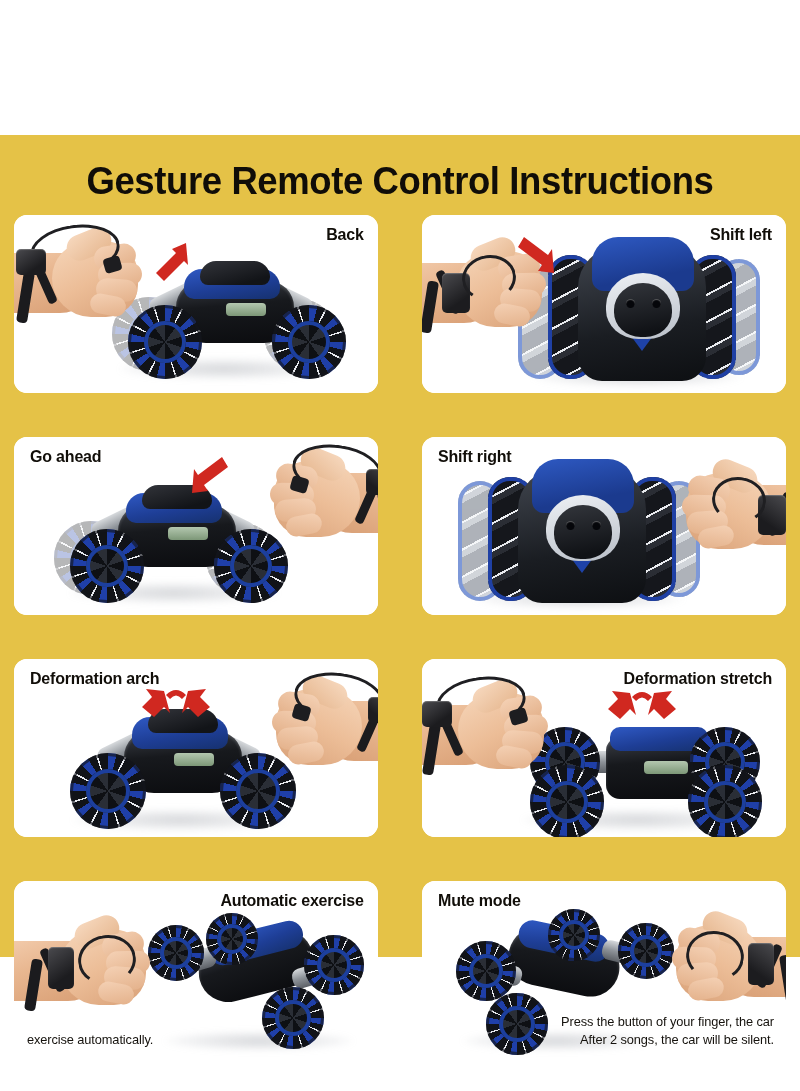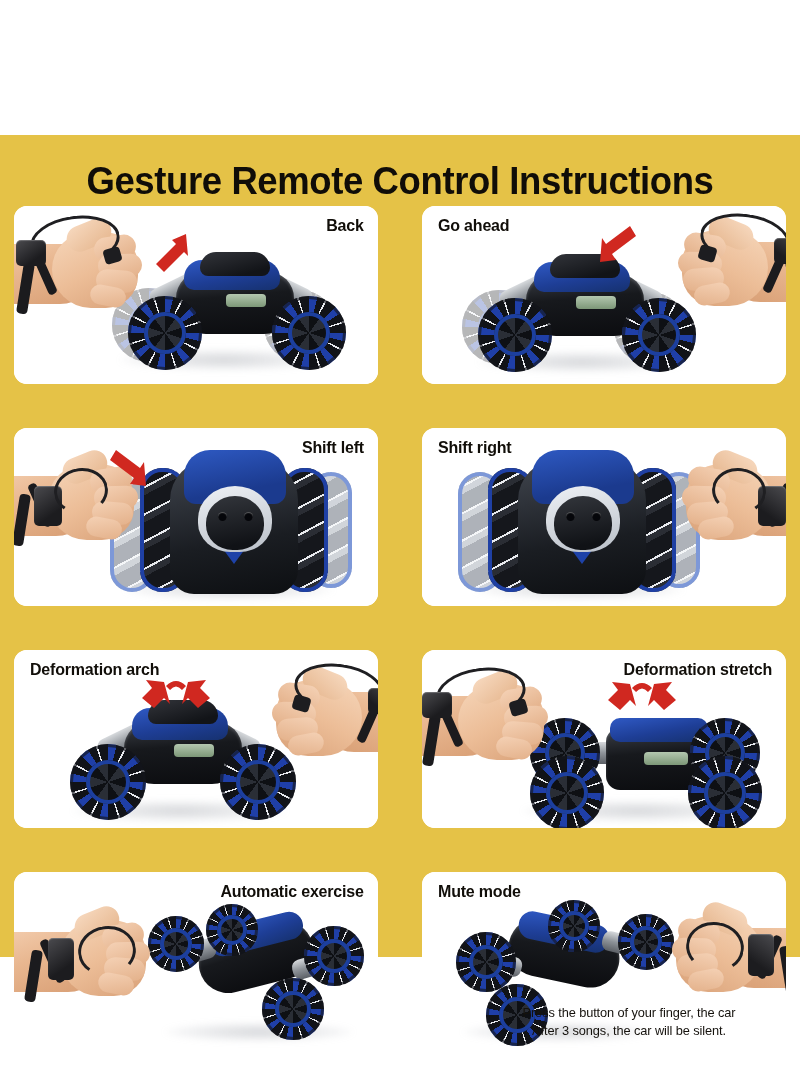--- a/index.html
+++ b/index.html
@@ -35,21 +35,21 @@
     letter-spacing: -0.4px;
     line-height: 48px;
     padding-top: 22px;
     transform: scaleX(0.96);
   }
 
   
   .panel-grid {
     position: absolute;
     left: 14px;
-    top: 71px;
+    top: 80px;
     width: 772px;
     display: grid;
     grid-template-columns: 1fr 1fr;
     grid-auto-rows: 178px;
     column-gap: 13px;
     row-gap: 11px;
     gap: 44px;
   }
 
   .panel {
@@ -93,21 +93,21 @@
   .body-text {
     position: absolute;
     bottom: 11px;
     color: #15120d;
     font-size: 12.8px;
     line-height: 17.5px;
     letter-spacing: -0.1px;
     z-index: 6;
   }
   .body-text.left  { left: 13px;  text-align: left;  width: 230px; }
-  .body-text.right { right: 12px; text-align: center; width: 290px; }
+  .body-text.right { right: 12px; text-align: right; width: 290px; }
 
   
   .hand {
     position: absolute;
     width: 150px;
     height: 118px;
     z-index: 4;
   }
   .hand.flip { transform: scaleX(-1); }
 
@@ -362,63 +362,20 @@
         </div>
 
         <div class="arrow" style="left:128px;top:20px;">
           <svg width="54" height="54" viewBox="0 0 54 54">
             <path d="M44 8 L30 14 L34 18 L14 38 L22 46 L42 26 L46 30 Z" fill="#d02820"></path>
           </svg>
         </div>
       </div>
 
       <div class="caption right">Back</div>
-    </div>
-
-    <div class="panel">
-      <div class="scene">
-
-        <div class="floor-shadow" style="left:55px;top:145px;width:210px;height:22px;"></div>
-
-        <div class="car" style="left:42px;top:38px;width:240px;height:130px;">
-          <div class="wheel ghost" style="left:-2px;top:46px;width:74px;height:74px;"></div>
-          <div class="wheel ghost" style="left:150px;top:48px;width:72px;height:72px;"></div>
-          <div class="axle" style="left:36px;top:38px;width:52px;height:26px;transform:rotate(-26deg);"></div>
-          <div class="axle" style="left:146px;top:38px;width:52px;height:26px;transform:rotate(26deg);"></div>
-          <div class="chassis" style="left:62px;top:30px;width:118px;height:62px;"></div>
-          <div class="hood" style="left:70px;top:18px;width:96px;height:30px;"></div>
-          <div class="canopy" style="left:86px;top:10px;width:70px;height:24px;"></div>
-          <div class="batt" style="left:112px;top:52px;width:40px;height:13px;"></div>
-          <div class="wheel" style="left:14px;top:54px;width:74px;height:74px;"></div>
-          <div class="wheel" style="left:158px;top:54px;width:74px;height:74px;"></div>
-        </div>
-
-        <div class="hand flip" style="left:248px;top:2px;">
-          <div class="forearm"></div>
-          <div class="ring-cable"></div>
-          <div class="palm"></div>
-          <div class="thumb"></div>
-          <div class="finger f1"></div>
-          <div class="finger f2"></div>
-          <div class="finger f3"></div>
-          <div class="finger f4"></div>
-          <div class="strap strap-a"></div>
-          <div class="strap strap-b"></div>
-          <div class="watch-body"></div>
-          <div class="ring-pod"></div>
-        </div>
-
-        <div class="arrow" style="left:172px;top:14px;">
-          <svg width="58" height="50" viewBox="0 0 58 50">
-            <path d="M6 42 L22 40 L18 34 L42 16 L36 6 L12 24 L8 18 Z" fill="#d02820"></path>
-          </svg>
-        </div>
-      </div>
-
-      <div class="caption left">Go ahead</div>
     </div>
 
     <div class="panel">
       <div class="scene">
 
         <div class="floor-shadow" style="left:110px;top:152px;width:210px;height:20px;"></div>
 
         <div class="car" style="left:100px;top:18px;width:240px;height:158px;">
           <div class="vwheel pale" style="left:-4px;top:26px;width:44px;height:120px;"></div>
           <div class="vwheel pale" style="left:196px;top:26px;width:42px;height:116px;"></div>
@@ -453,20 +410,63 @@
           </svg>
         </div>
       </div>
 
       <div class="caption right">Shift left</div>
     </div>
 
     <div class="panel">
       <div class="scene">
 
+        <div class="floor-shadow" style="left:55px;top:145px;width:210px;height:22px;"></div>
+
+        <div class="car" style="left:42px;top:38px;width:240px;height:130px;">
+          <div class="wheel ghost" style="left:-2px;top:46px;width:74px;height:74px;"></div>
+          <div class="wheel ghost" style="left:150px;top:48px;width:72px;height:72px;"></div>
+          <div class="axle" style="left:36px;top:38px;width:52px;height:26px;transform:rotate(-26deg);"></div>
+          <div class="axle" style="left:146px;top:38px;width:52px;height:26px;transform:rotate(26deg);"></div>
+          <div class="chassis" style="left:62px;top:30px;width:118px;height:62px;"></div>
+          <div class="hood" style="left:70px;top:18px;width:96px;height:30px;"></div>
+          <div class="canopy" style="left:86px;top:10px;width:70px;height:24px;"></div>
+          <div class="batt" style="left:112px;top:52px;width:40px;height:13px;"></div>
+          <div class="wheel" style="left:14px;top:54px;width:74px;height:74px;"></div>
+          <div class="wheel" style="left:158px;top:54px;width:74px;height:74px;"></div>
+        </div>
+
+        <div class="hand flip" style="left:248px;top:2px;">
+          <div class="forearm"></div>
+          <div class="ring-cable"></div>
+          <div class="palm"></div>
+          <div class="thumb"></div>
+          <div class="finger f1"></div>
+          <div class="finger f2"></div>
+          <div class="finger f3"></div>
+          <div class="finger f4"></div>
+          <div class="strap strap-a"></div>
+          <div class="strap strap-b"></div>
+          <div class="watch-body"></div>
+          <div class="ring-pod"></div>
+        </div>
+
+        <div class="arrow" style="left:172px;top:14px;">
+          <svg width="58" height="50" viewBox="0 0 58 50">
+            <path d="M6 42 L22 40 L18 34 L42 16 L36 6 L12 24 L8 18 Z" fill="#d02820"></path>
+          </svg>
+        </div>
+      </div>
+
+      <div class="caption left">Go ahead</div>
+    </div>
+
+    <div class="panel">
+      <div class="scene">
+
         <div class="floor-shadow" style="left:52px;top:152px;width:210px;height:20px;"></div>
 
         <div class="car" style="left:40px;top:18px;width:240px;height:158px;">
           <div class="vwheel pale" style="left:-4px;top:26px;width:44px;height:120px;"></div>
           <div class="vwheel pale" style="left:196px;top:26px;width:42px;height:116px;"></div>
           <div class="vwheel" style="left:26px;top:22px;width:46px;height:124px;"></div>
           <div class="vwheel" style="left:168px;top:22px;width:46px;height:124px;"></div>
           <div class="fv-body" style="left:56px;top:14px;width:128px;height:134px;"></div>
           <div class="fv-top" style="left:70px;top:4px;width:102px;height:54px;"></div>
           <div class="fv-chev" style="left:98px;top:88px;"></div>
@@ -608,20 +608,21 @@
           <div class="strap strap-a"></div>
           <div class="strap strap-b"></div>
           <div class="watch-body" style="left:40px;top:40px;width:26px;height:42px;"></div>
           <div class="ring-cable" style="left:70px;top:28px;width:52px;height:44px;"></div>
         </div>
       </div>
 
       <div class="caption right">Automatic exercise</div>
 
       <div class="body-text left">
+        <div>exercise automatically.</div>
       </div>
     </div>
 
     <div class="panel">
       <div class="scene">
 
         <div class="floor-shadow" style="left:40px;top:150px;width:190px;height:20px;"></div>
 
         <div class="tumble" style="left:30px;top:26px;width:250px;height:150px;">
           <div class="chassis" style="left:56px;top:26px;width:112px;height:58px;transform:rotate(12deg);border-radius:30px;"></div>
@@ -646,18 +647,18 @@
           <div class="strap strap-b"></div>
           <div class="watch-body" style="left:40px;top:40px;width:26px;height:42px;"></div>
           <div class="ring-cable" style="left:70px;top:28px;width:52px;height:44px;"></div>
         </div>
       </div>
 
       <div class="caption left">Mute mode</div>
 
       <div class="body-text right">
         <div>Press the button of your finger, the car</div>
-        <div>After 3 songs, the car will be silent.</div>
+        <div>After 2 songs, the car will be silent.</div>
       </div>
     </div>
 
   </div>
 </div>
 
 </body></html>

